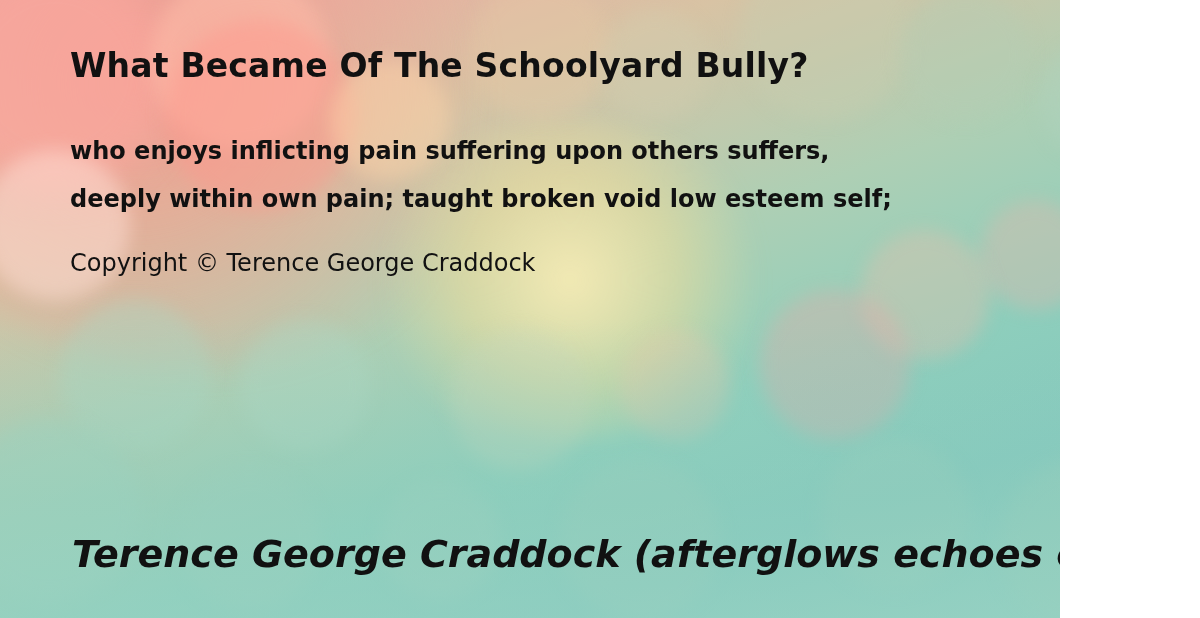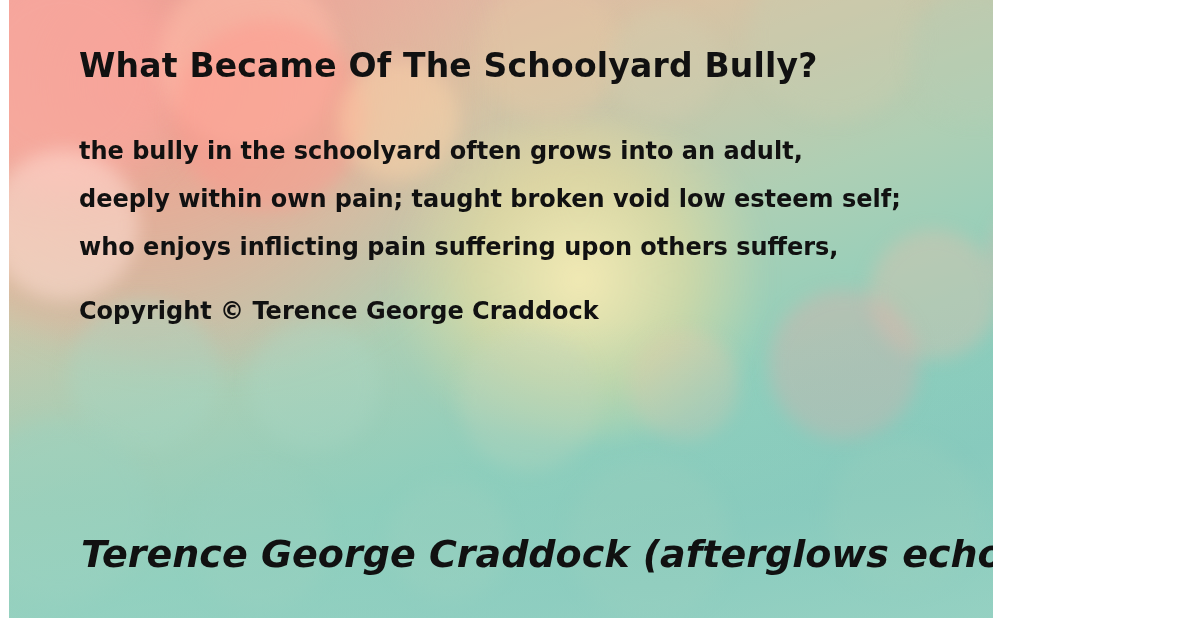--- a/index.html
+++ b/index.html
@@ -8,25 +8,24 @@
   }
   body {
     width: 1200px;
     height: 618px;
     overflow: hidden;
     font-family: "DejaVu Sans", sans-serif;
   }
 
   .poem-card {
     position: relative;
-    width: 984px;
+    width: 1060px;
     height: 618px;
     overflow: hidden;
     background: linear-gradient(160deg, #e9a7a0 0%, #e7b2a2 12%, #d8c3a4 26%, #aecfb4 48%, #8fcfbc 66%, #86c9bd 82%, #93cfc0 100%);
-    margin-left: 9px;
   }
 
   
   .bokeh-layer {
     position: absolute;
     inset: 0;
     overflow: hidden;
   }
   .bokeh {
     position: absolute;
@@ -85,21 +84,21 @@
     font-size: 24px;
     font-weight: bold;
     color: #111111;
     line-height: 48px;
     white-space: pre;
   }
 
   .copyright {
     margin: 26px 0 0 4px;
     font-size: 24px;
-    font-weight: bold;
+    font-weight: normal;
     color: #111111;
   }
 
   .author {
     position: absolute;
     left: 72px;
     bottom: 42px;
     font-size: 38px;
     font-style: italic;
     font-weight: bold;
@@ -142,22 +141,21 @@
     <div class="bokeh soft" style="left:1000px; top:460px; width:170px; height:170px; background:rgba(155,205,185,0.4);"></div>
     <div class="bokeh soft" style="left:1120px; top:360px; width:120px; height:120px; background:rgba(165,212,192,0.4);"></div>
 
     <div class="vignette-bottom"></div>
   </div>
 
   <div class="content">
     <h1 class="poem-title">What Became Of The Schoolyard Bully?</h1>
 
     <div class="poem-body">
-      <div class="poem-line">the bully in the schoolyard often grows into an adult,</div>
+      <div class="poem-line">who enjoys inflicting pain suffering upon others suffers,</div>
       <div class="poem-line">deeply within own pain; taught broken void low esteem self;</div>
-      <div class="poem-line">who enjoys inflicting pain suffering upon others suffers,</div>
     </div>
 
     <div class="copyright">Copyright © Terence George Craddock</div>
   </div>
 
   <div class="author">Terence George Craddock (afterglows echoes of starlight)</div>
 </div>
 
 </body></html>

